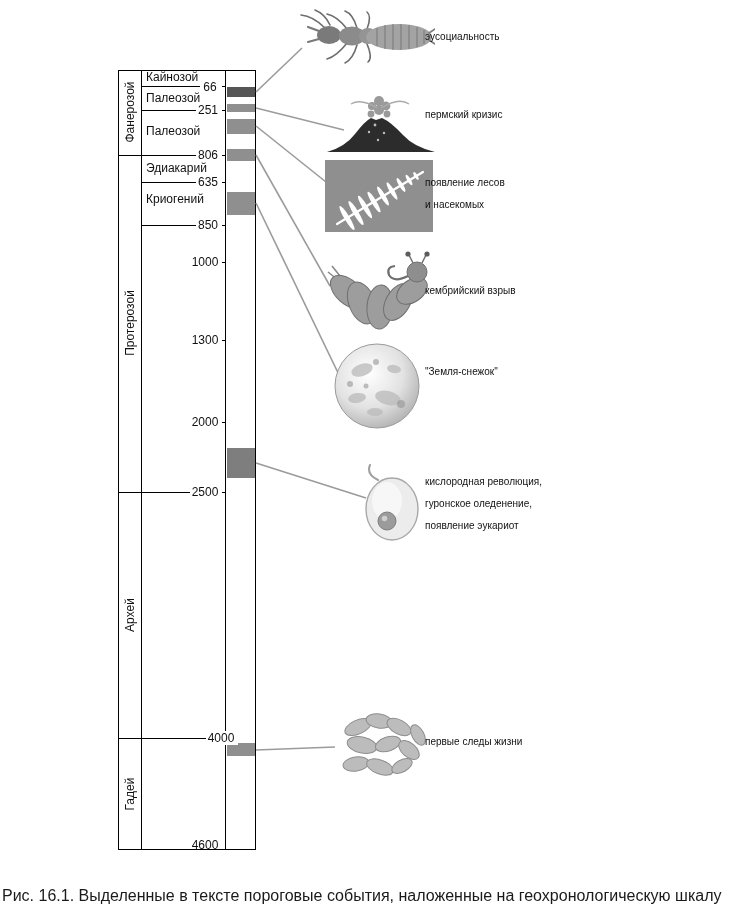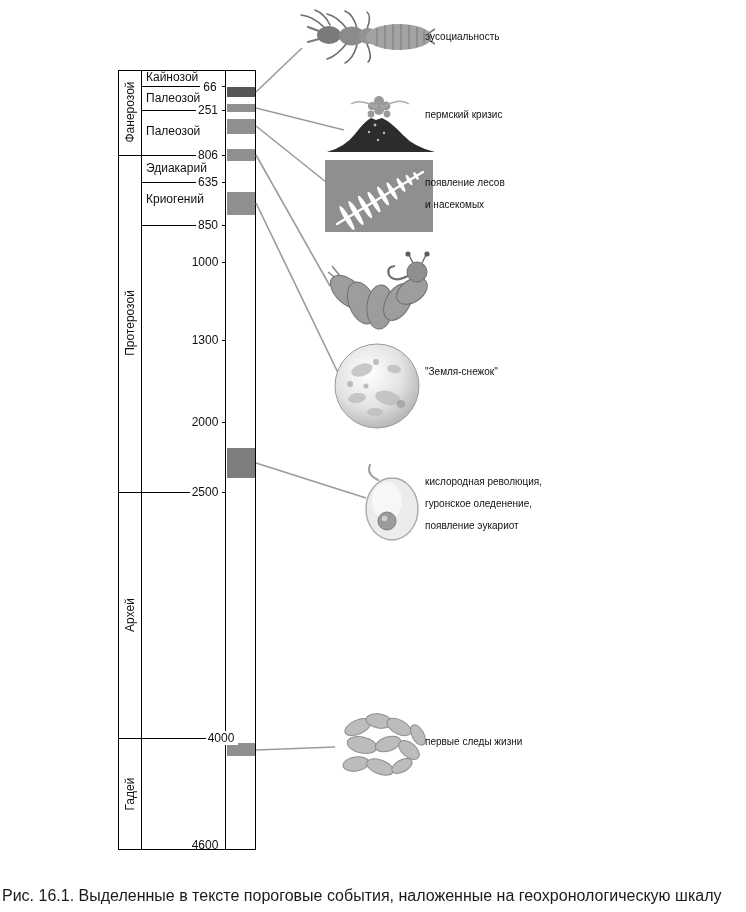--- a/index.html
+++ b/index.html
@@ -239,20 +239,21 @@
         <ellipse cx="48" cy="59" rx="14" ry="7" transform="rotate(20 48 59)"></ellipse>
         <ellipse cx="70" cy="58" rx="11" ry="6" transform="rotate(-28 70 58)"></ellipse>
       </g>
     </svg>
   </div>
 
   <div class="event-label" style="top:26px">эусоциальность</div>
   <div class="event-label" style="top:104px">пермский кризис</div>
   <div class="event-label" style="top:172px">появление лесов
 и насекомых</div>
+  <div class="event-label" style="top:280px">кембрийский взрыв</div>
   <div class="event-label" style="top:361px">"Земля-снежок"</div>
   <div class="event-label" style="top:471px">кислородная революция,
 гуронское оледенение,
 появление эукариот</div>
   <div class="event-label" style="top:731px">первые следы жизни</div>
 
   <div class="caption">Рис. 16.1. Выделенные в тексте пороговые события, наложенные на геохронологическую шкалу</div>
 </div>
 
 </body></html>

